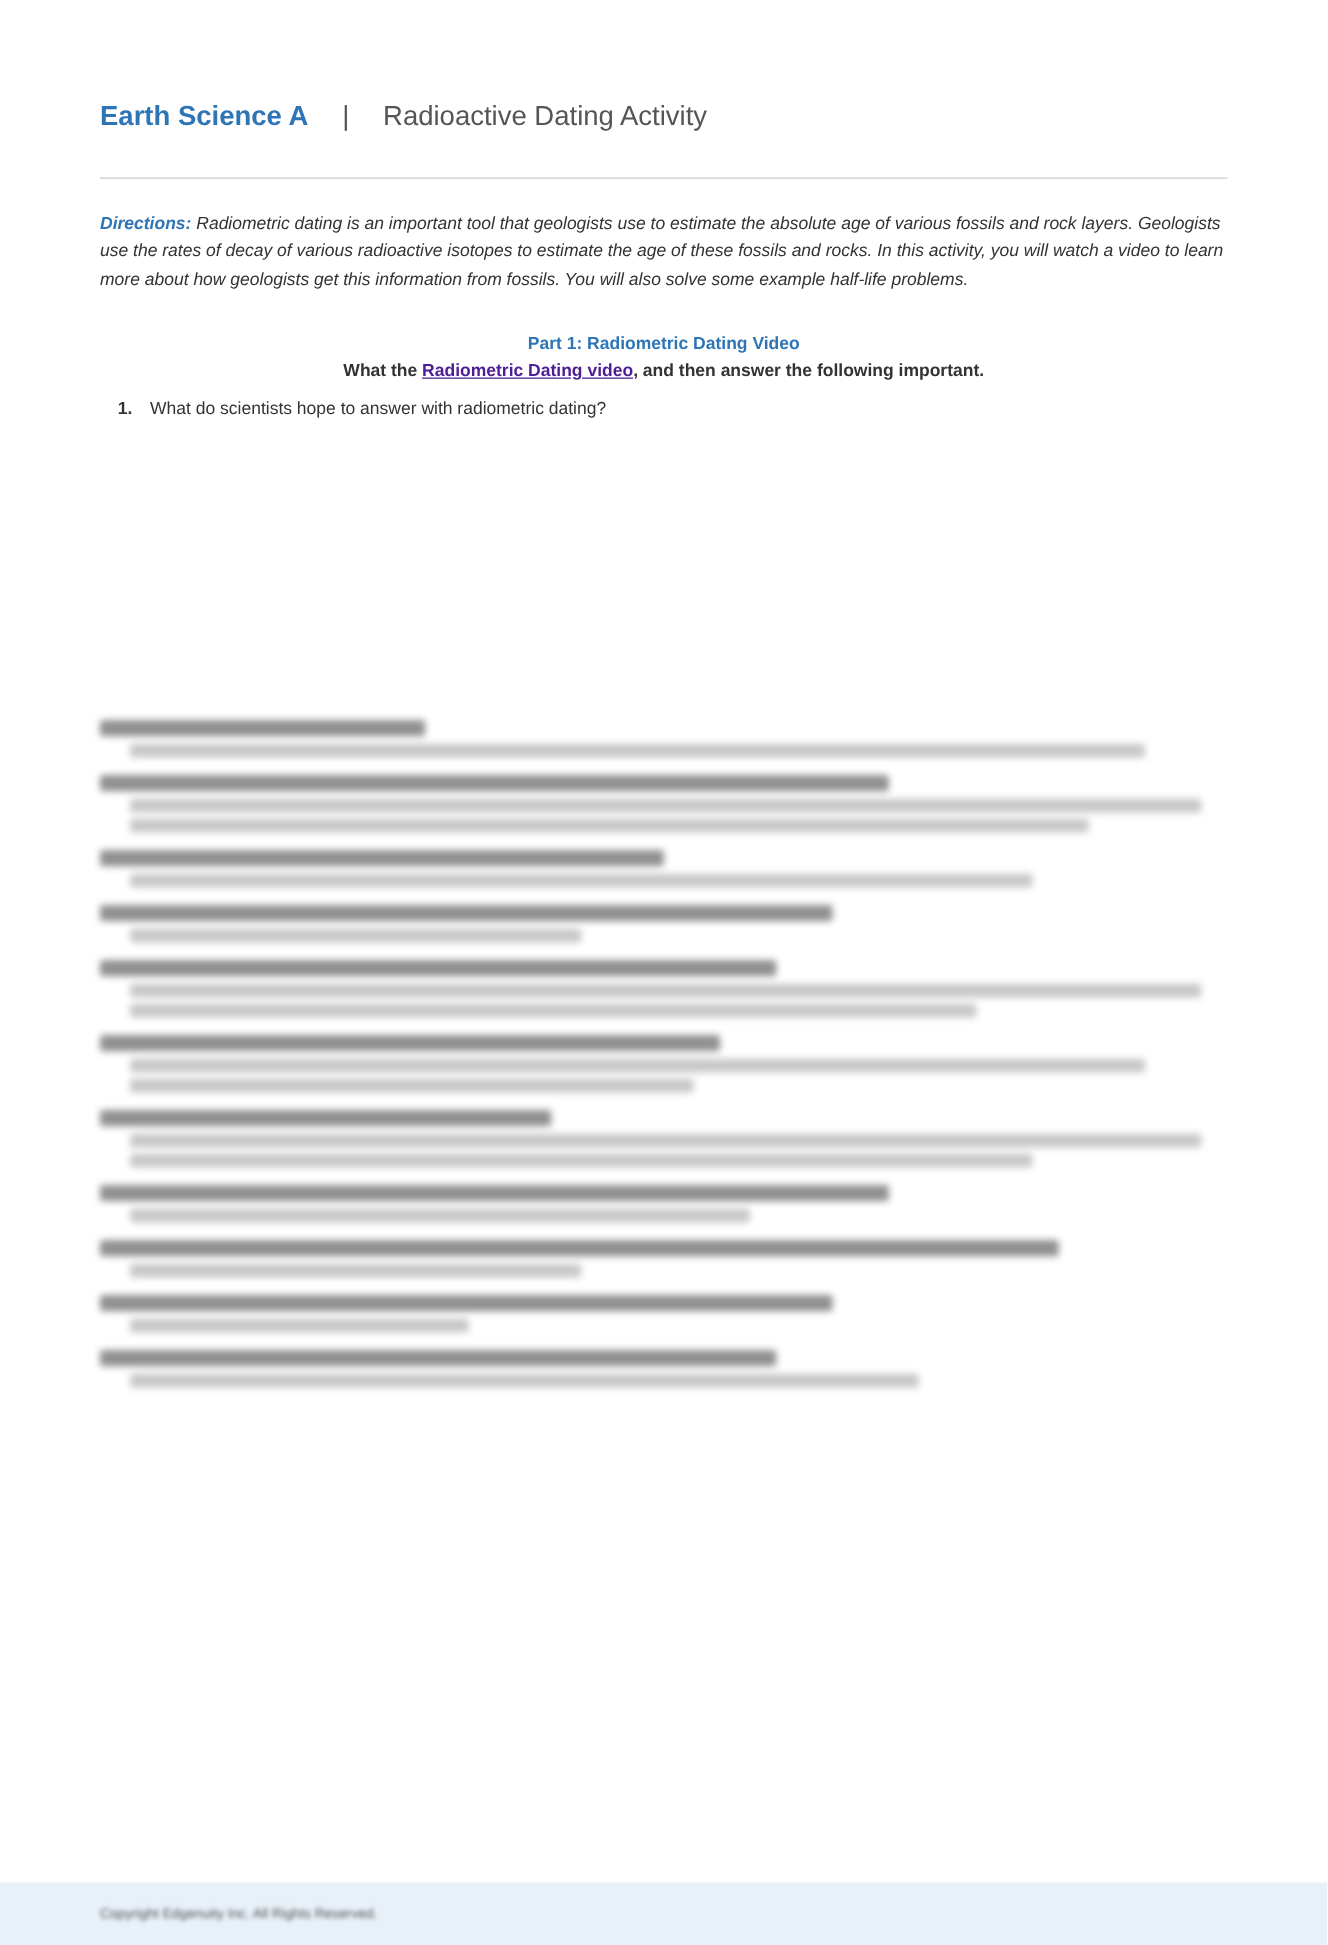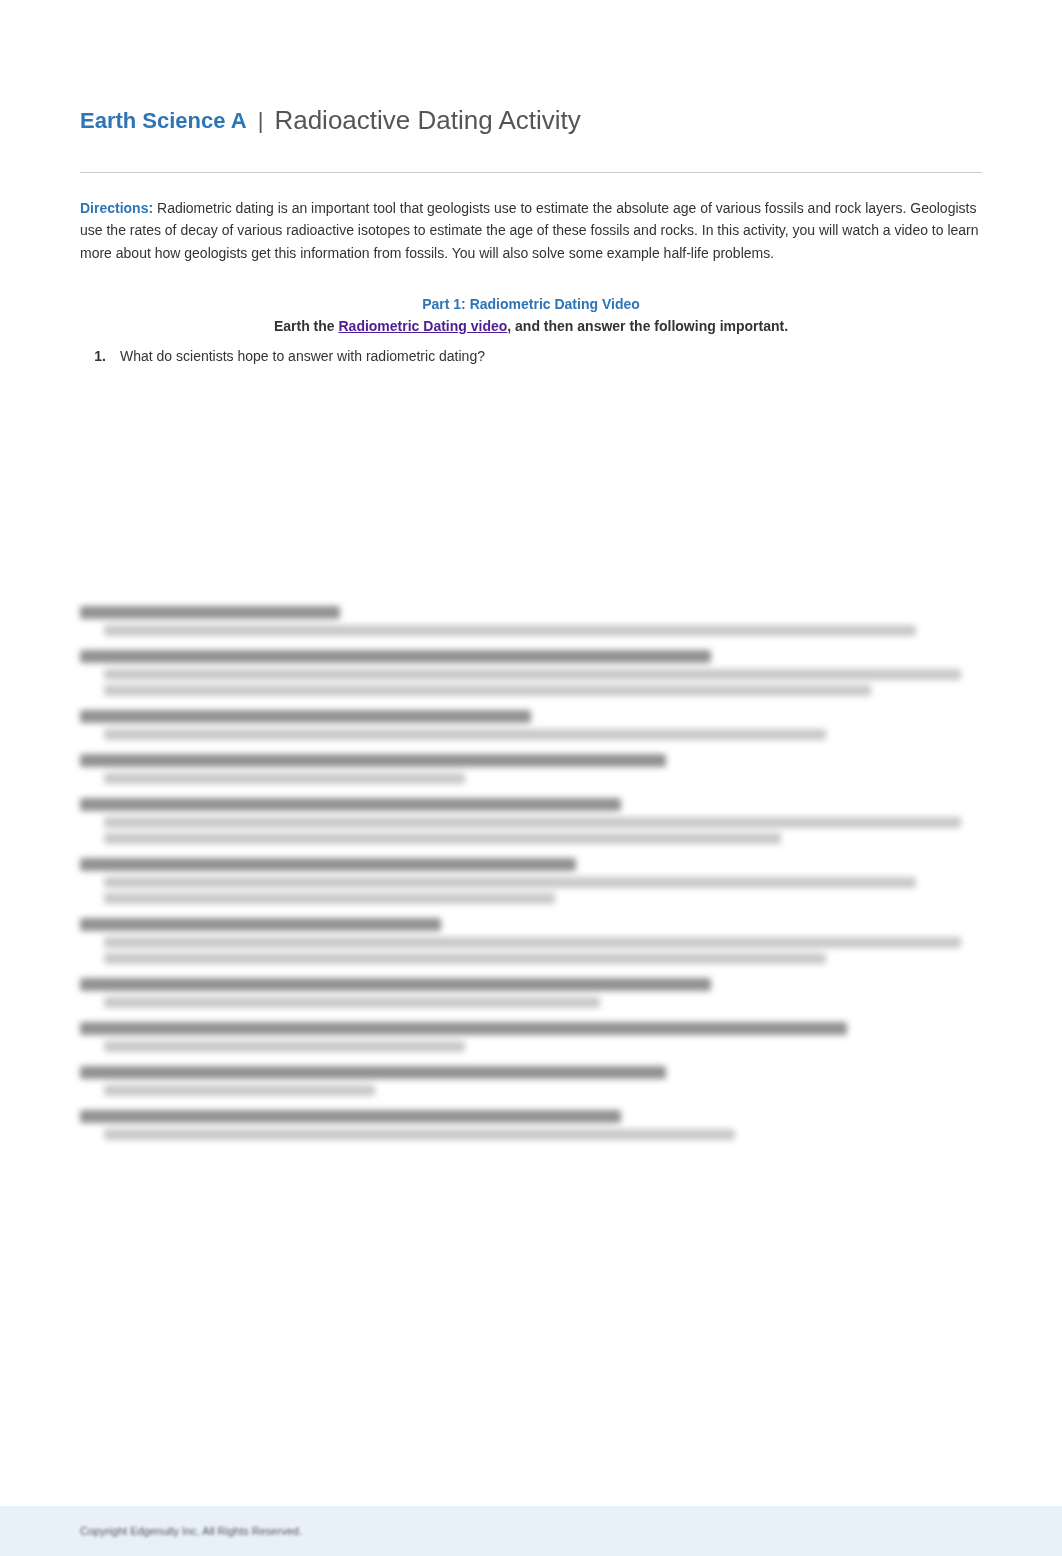--- a/index.html
+++ b/index.html
@@ -22,53 +22,52 @@
       max-width: 1062px;
     }
 
     .header-section {
       border-bottom: none;
       margin-bottom: 24px;
     }
 
     .title-row {
       display: flex;
-      align-items: center;
-      gap: 1px;
+      gap: 17px;
       margin-bottom: 28px;
       padding-bottom: 8px;
-      margin-top: 25px;
     }
 
     .title-bold {
       font-size: 22px;
       font-weight: bold;
       color: #2e75b6;
     }
 
     .title-divider {
       font-size: 22px;
       color: #555;
       margin: 0 10px;
     }
 
     .title-regular {
-      font-size: 26px;
+      font-size: 22px;
       color: #555;
       font-weight: normal;
     }
 
     .directions-section {
       margin-bottom: 32px;
     }
 
     .directions-text {
       font-size: 14px;
       line-height: 1.6;
       color: #333;
+      font-style: italic;
     }
 
     .directions-label {
       font-weight: bold;
       color: #2e75b6;
     }
 
     .part-section {
       margin-bottom: 20px;
       text-align: center;
@@ -204,21 +203,21 @@
 
   <div class="directions-section">
     <p class="directions-text">
       <span class="directions-label">Directions:</span><span> Radiometric dating is an important tool that geologists use to estimate the absolute age of various fossils and rock layers. Geologists use the rates of decay of various radioactive isotopes to estimate the age of these fossils and rocks. In this activity, you will watch a video to learn more about how geologists get this information from fossils. You will also solve some example half-life problems.</span>
     </p>
   </div>
 
   <div class="part-section">
     <div class="part-heading">Part 1: Radiometric Dating Video</div>
     <div class="watch-instruction">
-      <span>Earth the </span><a class="video-link">Radiometric Dating video</a><span>, and then answer the following important.</span>
+      <span>What the </span><a class="video-link">Radiometric Dating video</a><span>, and then answer the following important.</span>
     </div>
 
     <ol class="question-list">
       <li class="question-item">
         <span class="question-number">1.</span>
         <span class="question-text">What do scientists hope to answer with radiometric dating?</span>
       </li>
     </ol>
 
     <div class="answer-space"></div>

